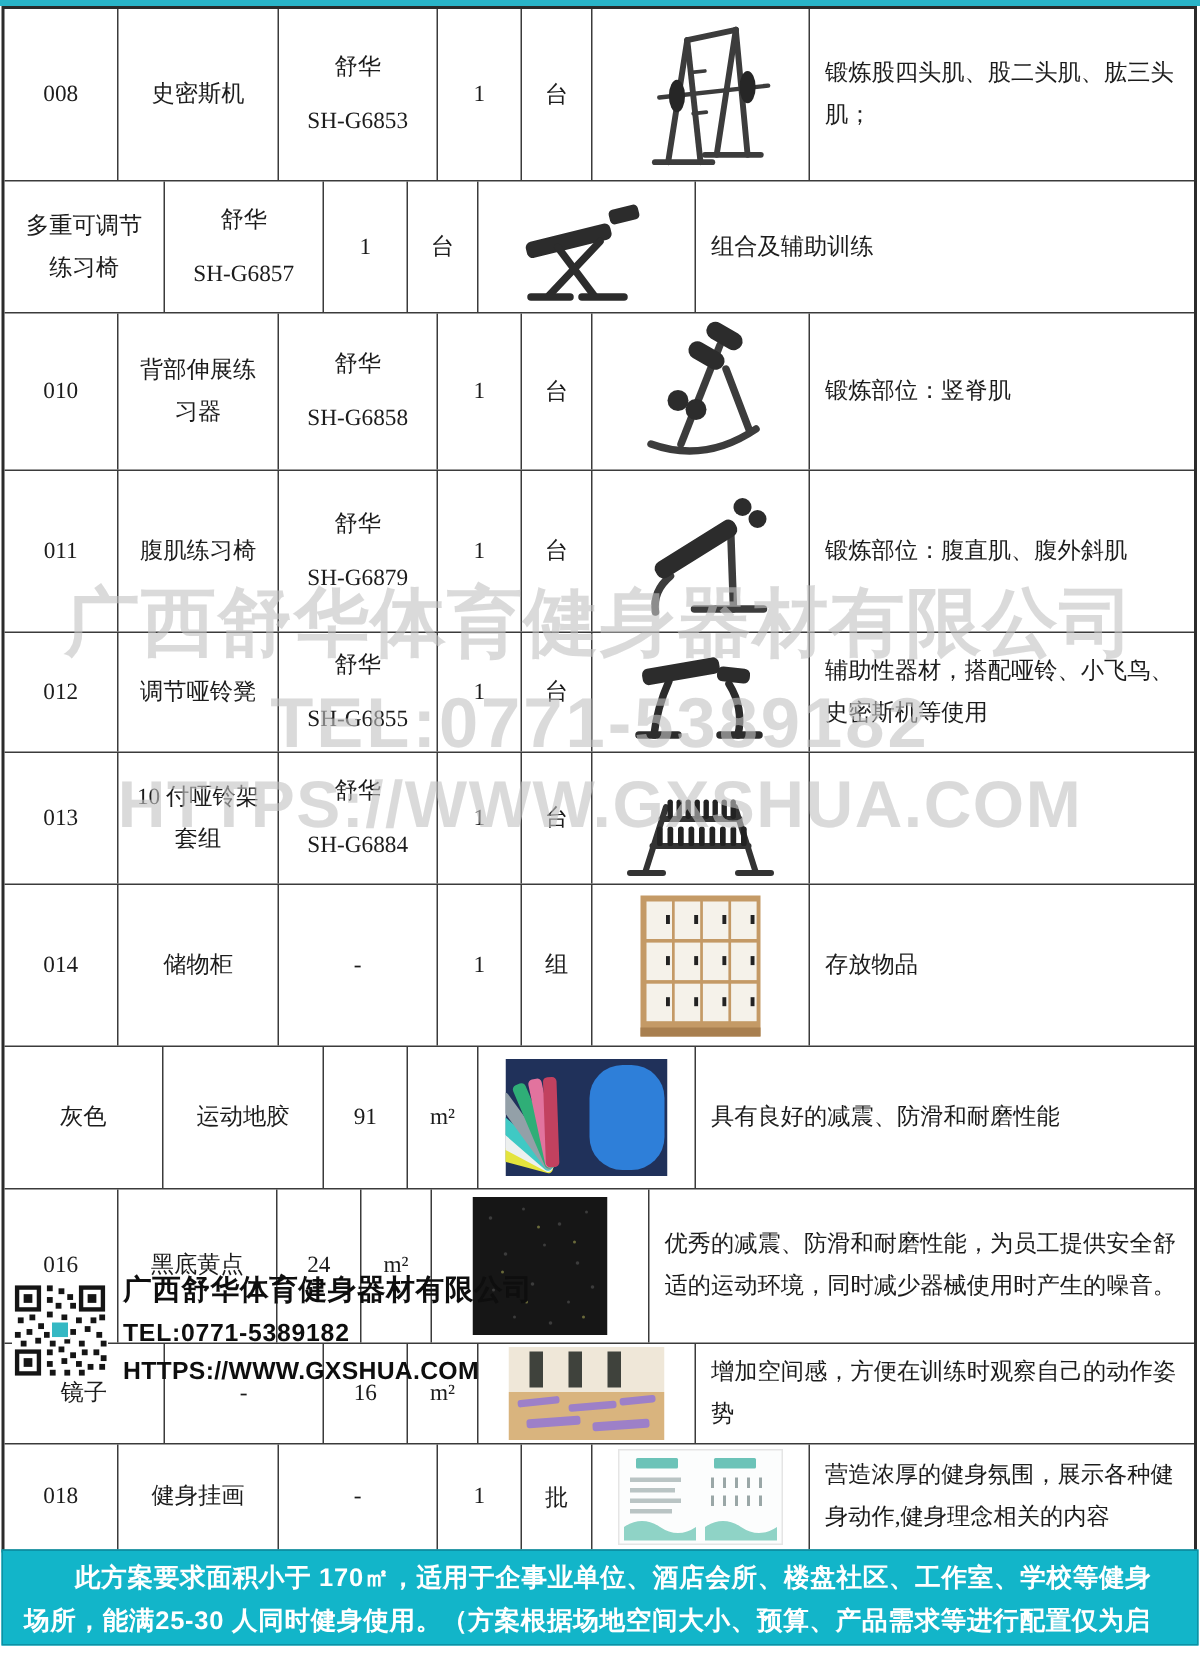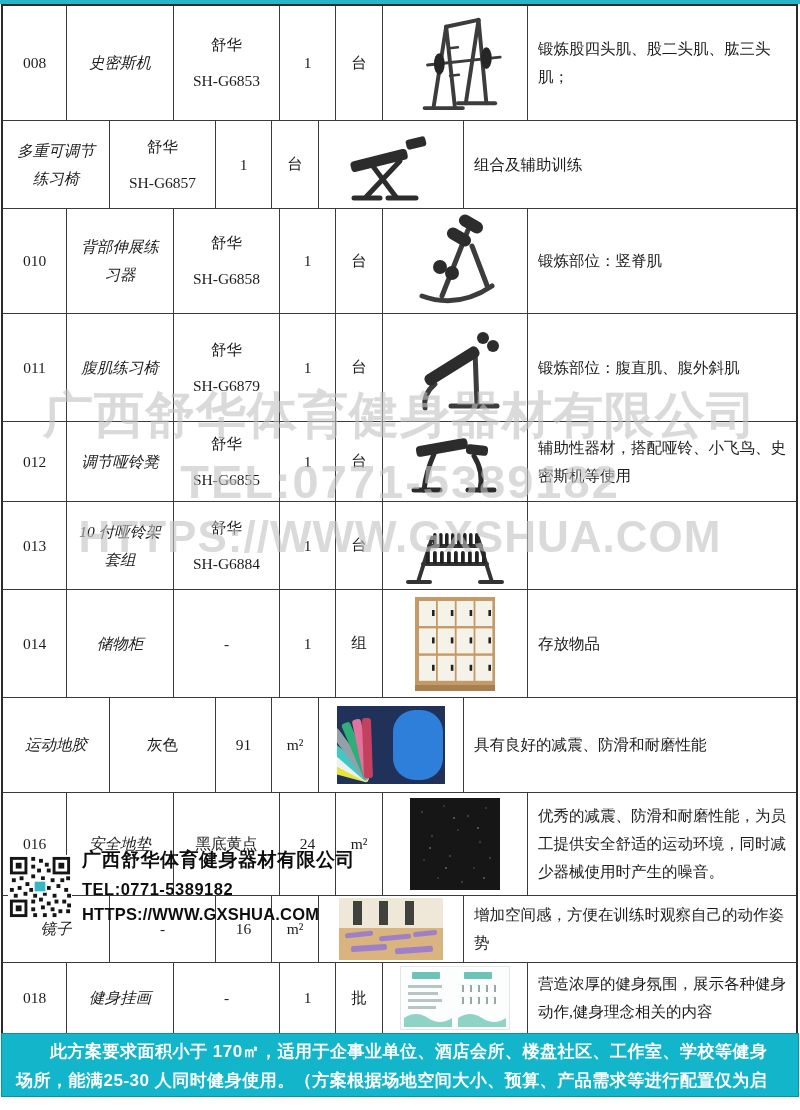--- a/index.html
+++ b/index.html
@@ -12,22 +12,22 @@
     position:absolute;top:4px;left:1px;width:797px;box-sizing:border-box;
     border:2px solid #2b2b2b;background:#fff;
   }
   .trow{display:flex;border-bottom:1px solid #3b3b3b;box-sizing:border-box;}
   .trow:last-child{border-bottom:none;justify-content:center;}
   .cell{
     border-right:1px solid #3b3b3b;box-sizing:border-box;
     display:flex;align-items:center;justify-content:center;
     text-align:center;font-size:15.5px;
   }
-  .c1{width:64px;}
-  .c2{width:107px;padding:0 10px;line-height:28px;font-style:italic;}
+  .c1{width:76px;}
+  .c2{width:107px;padding:0 10px;line-height:28px;}
   .c3{width:106px;flex-direction:column;gap:16px;line-height:20px;padding:0 4px;}
   .c3 span:empty{display:none;}
   .c4{width:56px;}
   .c5{width:47px;}
   .c6{width:145px;}
   .c7{flex:1;border-right:none;justify-content:flex-start;text-align:left;
       padding:4px 6px 4px 10px;line-height:28px;}
   .pimg svg{display:block;}
   
   .wm{position:absolute;left:0;width:800px;text-align:center;color:#c3c3c3;opacity:.6;
@@ -270,46 +270,45 @@
             <rect x="41.8" y="71.8" width="2.6" height="6"></rect>
           <rect x="60.6" y="71.8" width="2.6" height="6"></rect>
             <rect x="79.4" y="71.8" width="2.6" height="6"></rect>
         </g>
       </svg>
     </div>
     <div class="cell c7">存放物品</div>
   </div>
 
   <div class="trow" style="height:95px">
+    <div class="cell c3">
+      <span>灰色</span>
+
+    </div>
     <div class="cell c2">运动地胶</div>
-    <div class="cell c3">
-      <span>灰色</span>
-
-    </div>
     <div class="cell c4">91</div>
     <div class="cell c5">m²</div>
     <div class="cell c6 pimg">
       <svg width="108" height="78" viewBox="0 0 108 78">
         <rect width="108" height="78" fill="#20315a"></rect>
         <rect x="56" y="4" width="50" height="70" rx="22" fill="#2e7fd9"></rect>
         <rect x="27" y="12" width="9" height="60" rx="3" transform="rotate(-75 32 72)" fill="#e4e43c"></rect>
         <rect x="27" y="12" width="9" height="60" rx="3" transform="rotate(-62 32 72)" fill="#edf0ef"></rect>
         <rect x="27" y="12" width="9" height="60" rx="3" transform="rotate(-49 32 72)" fill="#3fc9c4"></rect>
         <rect x="27" y="12" width="9" height="60" rx="3" transform="rotate(-36 32 72)" fill="#93a0a8"></rect>
         <rect x="27" y="12" width="9" height="60" rx="3" transform="rotate(-23 32 72)" fill="#2fae77"></rect>
         <rect x="27" y="12" width="9" height="60" rx="3" transform="rotate(-12 32 72)" fill="#e2739e"></rect>
         <rect x="27" y="12" width="9" height="60" rx="3" transform="rotate(-2 32 72)" fill="#c2415f"></rect>
       </svg>
     </div>
     <div class="cell c7">具有良好的减震、防滑和耐磨性能</div>
   </div>
 
   <div class="trow" style="height:103px">
     <div class="cell c1">016</div>
-    <div class="cell c2">安全地垫</div>
     <div class="cell c3">
       <span>黑底黄点</span>
 
     </div>
     <div class="cell c4">24</div>
     <div class="cell c5">m²</div>
     <div class="cell c6 pimg">
       <svg width="90" height="92" viewBox="0 0 90 92">
         <rect width="90" height="92" fill="#161616"></rect>
         <g fill="#3c3c3c">

